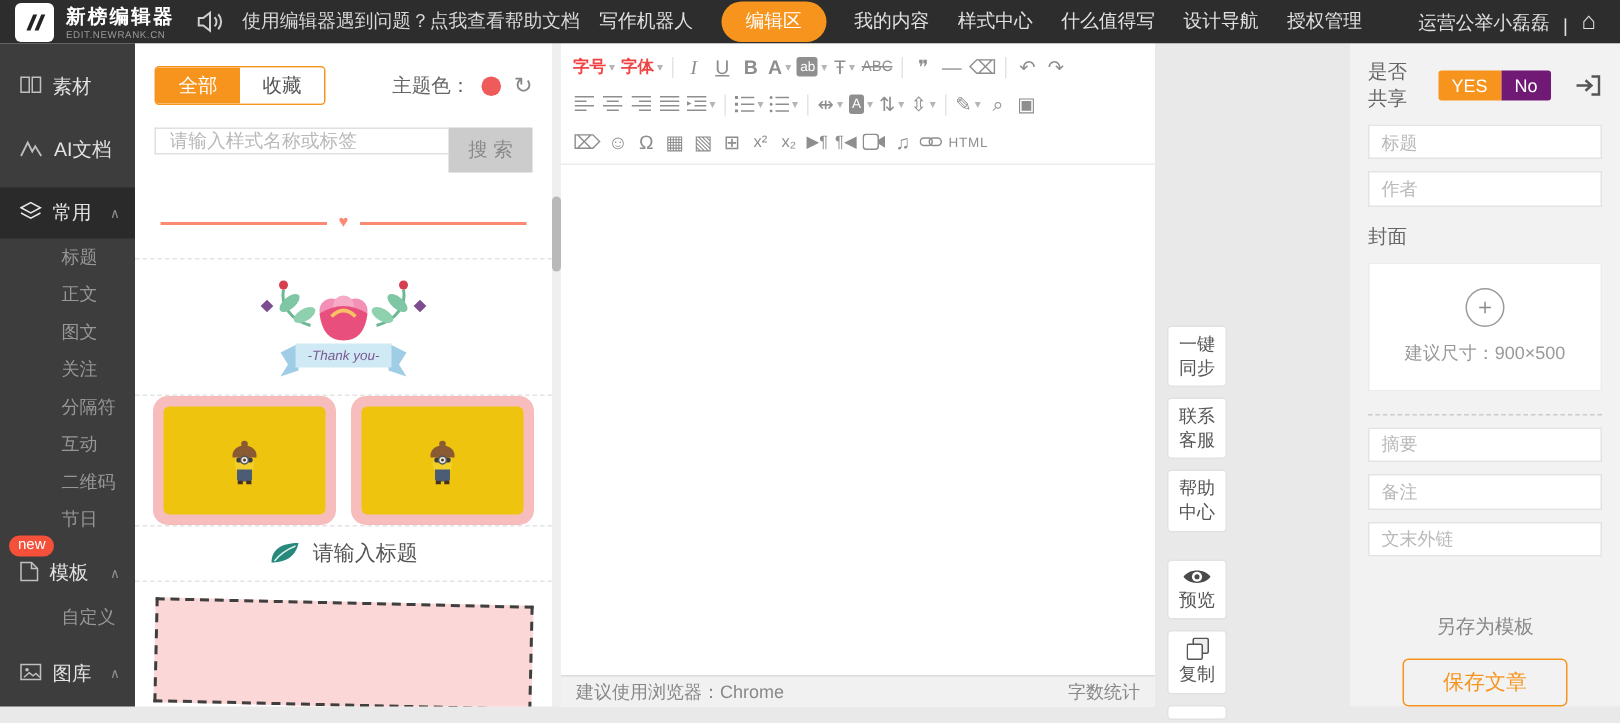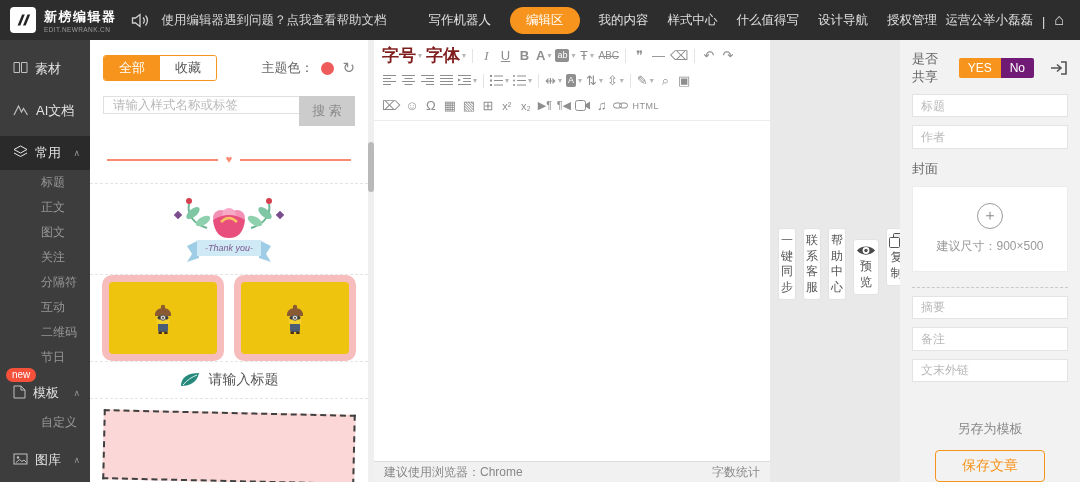--- a/index.html
+++ b/index.html
@@ -1,28 +1,28 @@
 <!DOCTYPE html>
 <html><head>
 <meta charset="utf-8">
 <style>
   *{box-sizing:border-box;margin:0;padding:0}
   html,body{width:1080px;height:482px;overflow:hidden}
   body{font-family:"Liberation Sans",sans-serif;background:#e9e9e9;color:#333}
   :root{--orange:#f7941d;--coral:#fb8a73;--icon:#8e8e8e}
 
   
-  .topbar{height:40px;background:#2d2d2d;display:flex;align-items:center;padding:0 16px 0 10px}
+  .topbar{height:29px;background:#2d2d2d;display:flex;align-items:center;padding:0 16px 0 10px}
   .logo{display:flex;align-items:center;gap:8px;cursor:pointer}
   .logo-mark{width:26px;height:26px;background:#fff;border-radius:4px;display:flex;align-items:center;justify-content:center}
   .logo-text b{display:block;font-size:13px;color:#fff;letter-spacing:1.5px}
   .logo-text i{display:block;font-style:normal;font-size:6.5px;color:#9a9a9a;letter-spacing:.4px}
   .speaker{margin-left:14px;display:flex}
   .announcement{margin-left:12px;font-size:12.5px;color:#d8d8d8;cursor:pointer;white-space:nowrap}
-  .nav{display:flex;align-items:center;gap:19px;margin-left:42px;font-size:12.5px;color:#e0e0e0;white-space:nowrap}
+  .nav{display:flex;align-items:center;gap:19px;margin-left:13px;font-size:12.5px;color:#e0e0e0;white-space:nowrap}
   .nav-item{cursor:pointer}
   .nav-item.pill{background:var(--orange);color:#fff;padding:5px 16px;border-radius:14px}
   .user{margin-left:auto;display:flex;align-items:flex-end;gap:9px;font-size:12.5px;color:#e0e0e0;white-space:nowrap}
   .home{font-size:16px;cursor:pointer}
 
   
   .app{display:flex;height:442px}
 
   
   .sidebar{width:90px;background:#3d3d3d;padding-top:12px;overflow:hidden;flex:none}
@@ -63,35 +63,35 @@
 
   
   .scroll-col{width:6px;background:#efefef;flex:none}
   .scroll-thumb{width:6px;height:50px;margin-top:102px;background:#b9b9b9;border-radius:3px;cursor:pointer}
 
   
   .editor{width:396px;display:flex;flex-direction:column;background:#fff;flex:none}
   .toolbar{padding:3px 6px 2px;border-bottom:1px solid #ececec}
   .trow{display:flex;align-items:center;height:25px;color:var(--icon)}
   .ti{min-width:19px;padding:0 2px;display:inline-flex;align-items:center;justify-content:center;gap:2px;font-size:13px;cursor:pointer}
-  .tlabel{font-size:17px;color:#7f1d1d;font-weight:bold}
+  .tlabel{font-size:11px;color:#ef4444;font-weight:bold}
   .caret{font-size:8px;color:#b5b5b5}
   .vsep{width:1px;height:14px;background:#e4e4e4;margin:0 4px}
   .it{font-style:italic;font-family:"Liberation Serif",serif}
   .un{text-decoration:underline}
   .bd{font-weight:bold}
   .strike{text-decoration:line-through;font-size:10px;letter-spacing:0}
   .abchip{background:#8f8f8f;color:#fff;font-size:9px;line-height:1;padding:2px 2px;border-radius:2px}
   .small{font-size:11px}
   .htmlt{font-size:9px;letter-spacing:.5px}
   .content{flex:1;background:#fff}
   .statusbar{height:21px;background:#f1f1f1;border-top:1px solid #dcdcdc;display:flex;justify-content:space-between;align-items:center;padding:0 10px;font-size:12px;color:#888}
 
   
-  .strip{width:130px;background:#e9e9e9;padding:188px 0 0 8px;display:flex;align-items:flex-start;gap:7px;flex:none}
+  .strip{width:130px;background:#e9e9e9;padding:188px 0 0 8px;display:flex;flex-direction:column;align-items:flex-start;gap:7px;flex:none}
   .sbtn{width:40px;background:#fff;border:1px solid #e2e2e2;border-radius:3px;color:#555;font-size:12px;text-align:center;padding:4px 2px;line-height:1.3;cursor:pointer}
   .sbtn.iconic{display:flex;flex-direction:column;align-items:center;gap:2px}
   .mt{margin-top:11px}
 
   
   .right{width:180px;background:#f2f2f2;padding:10px 12px 0;display:flex;flex-direction:column;flex:none}
   .share-row{display:flex;align-items:center;gap:16px}
   .share-label{font-size:13px;color:#666}
   .toggle{display:flex;cursor:pointer}
   .tg{font-size:12px;color:#fff;padding:3px 9px;line-height:1.2}

